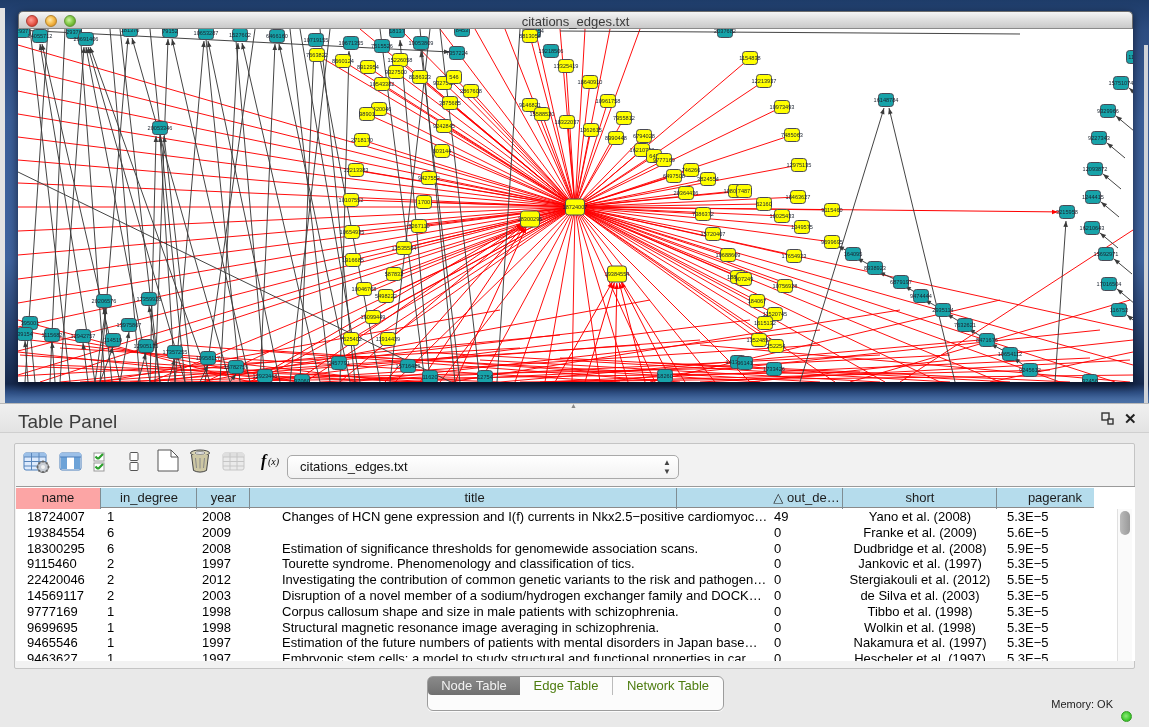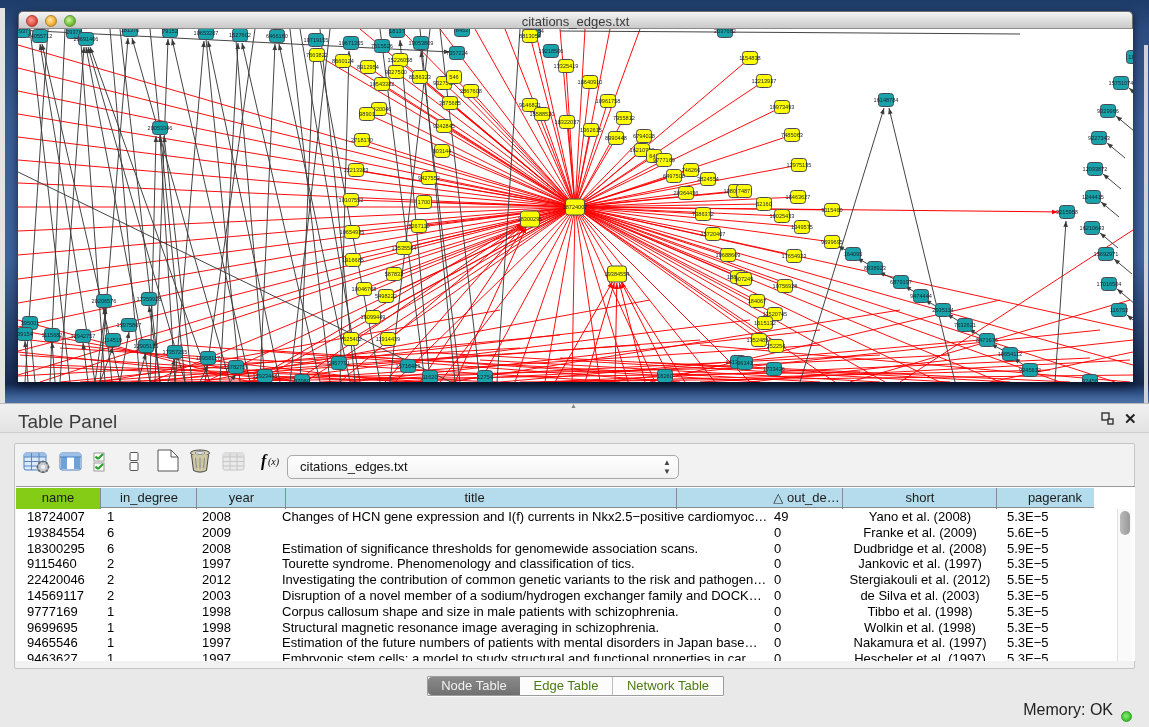--- a/index.html
+++ b/index.html
@@ -27,26 +27,26 @@
 .thead{position:absolute;left:0;top:0;width:1078px;height:21px;background:#b5dcec;border-bottom:1px solid #8a8a8a;border-top:1px solid #fff}
 .th{position:absolute;top:0;height:21px;border-right:1px solid #7f8d93;text-align:center;font-size:13px;color:#1c1c1c;line-height:20px}
 .tbody{position:absolute;left:0;top:22px;width:1078px}
 .tr{position:relative;height:15.8px;font-size:13px;color:#000;white-space:nowrap}
 .c{position:absolute;top:0;height:16px;line-height:15px;overflow:hidden}
 .cn{left:11px;width:88px}.ci{left:91px;width:90px}.cy{left:186px;width:85px}
 .ct{left:266px;width:492px}.co{left:758px;width:70px}
 .cs{left:827px;width:154px;text-align:center}.cp{left:991px;width:85px}
 .sbar{position:absolute;right:3px;top:22px;width:15px;height:153px;background:#fafafa;border-left:1px solid #e0e0e0}
 .thumb{position:absolute;left:2px;top:2px;width:10px;height:24px;background:linear-gradient(90deg,#bbb,#999);border-radius:5px}
-.tabs{position:absolute;left:427px;top:272px;height:20px;border:1px solid #9c9c9c;border-radius:1px;background:#fcfcfc;box-shadow:0 1px 0 rgba(255,255,255,.8)}
+.tabs{position:absolute;left:427px;top:272px;height:35px;border:1px solid #9c9c9c;border-radius:6px;background:#fcfcfc;box-shadow:0 1px 0 rgba(255,255,255,.8)}
 .tab{float:left;height:18px;line-height:18px;font-size:13px;color:#4d7c0f;width:92px;text-align:center}
 .tab.sel{background:linear-gradient(#8a8a8a,#707070);color:#f2f2f2;border-radius:4px 0 0 4px}
 .tab.net{width:111px}
 .tab.sep{border-left:1px solid #bbb}
-.mem{position:absolute;right:36px;bottom:8px;font-size:16px;color:#222}
+.mem{position:absolute;right:36px;bottom:17px;font-size:11px;color:#222}
 .dot{position:absolute;right:17px;bottom:5px;width:11px;height:11px;border-radius:50%;background:radial-gradient(circle at 4px 4px,#8fe87a,#3fcb2e 60%,#2aa51e);border:1px solid #379a28}
 svg text{user-select:none}
 </style></head><body>
 <div class="desk"></div>
 <div class="lstrip"></div>
 <div class="rstrip"></div>
 <div class="win">
  <div class="tbar">
       <div class="ttext">citations_edges.txt</div>
     </div>
@@ -797,23 +797,23 @@
           </g>
 <g transform="translate(240,3)">
             <text x="0" y="15" font-size="16" font-style="italic" font-family="Liberation Serif,serif" fill="#000" font-weight="bold">f</text>
             <text x="7" y="14" font-size="10" font-style="italic" font-family="Liberation Serif,serif" fill="#000">(x)</text>
           </g>
 </svg>
    <div class="combo">citations_edges.txt<span class="spin">▲<br>▼</span></div>
   </div>
   <div class="tbl">
    <div class="thead">
-     <span class="th" style="left:0;width:85px;background:#84cc16">name</span>
+     <span class="th" style="left:0;width:85px;background:#fca5a5">name</span>
      <span class="th" style="left:86px;width:95px">in_degree</span>
-     <span class="th" style="left:182px;width:88px">year</span>
+     <span class="th" style="left:182px;width:52px">year</span>
      <span class="th" style="left:257px;width:404px">title</span>
      <span class="th" style="left:755px;width:72px">△ out_de…</span>
      <span class="th" style="left:828px;width:153px">short</span>
      <span class="th" style="left:982px;width:114px;border-right:none">pagerank</span>
    </div>
    <div class="tbody">
           <div class="tr">
 <span class="c cn">18724007</span>
             <span class="c ci">1</span>
             <span class="c cy">2008</span>

